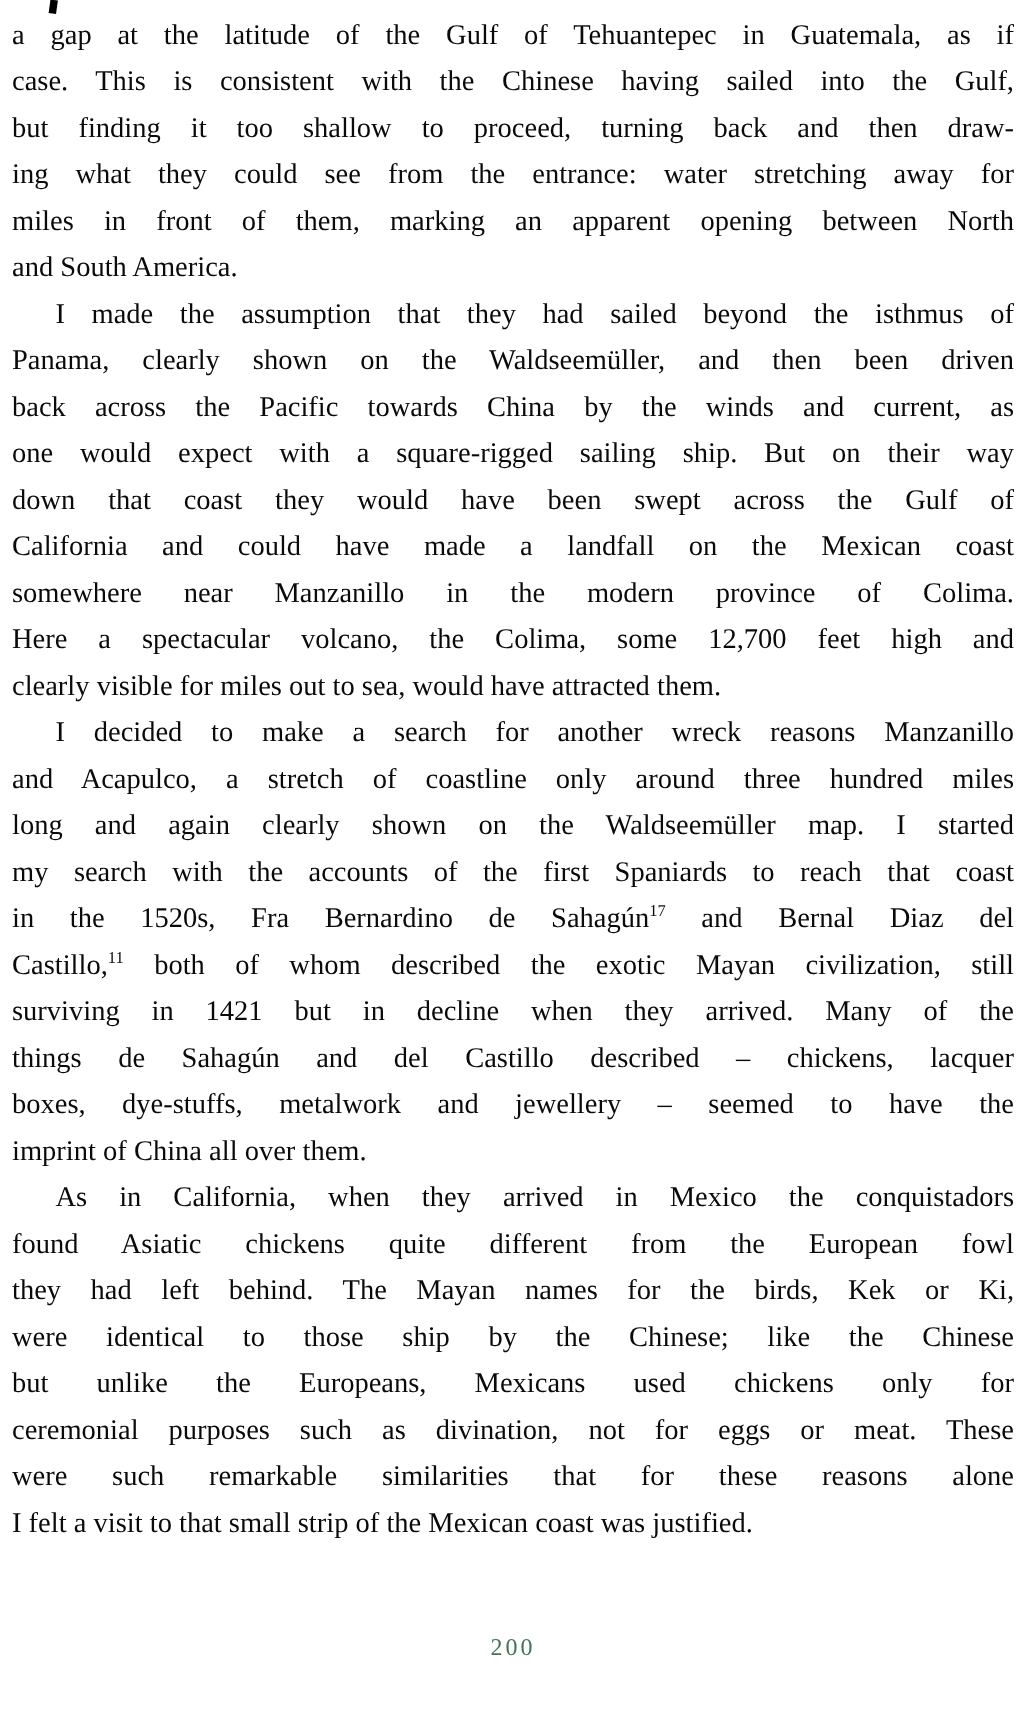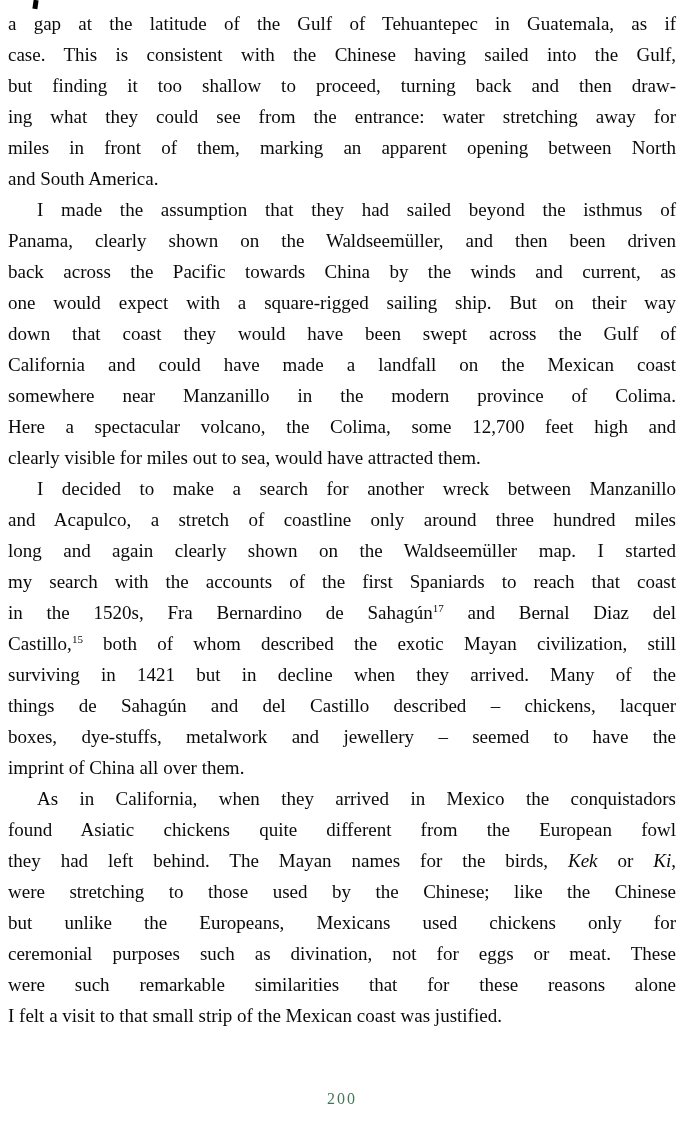--- a/index.html
+++ b/index.html
@@ -34,21 +34,21 @@
     text-align-last: left;
   }
   .line.indent {
     text-indent: 29px;
   }
   .line sup {
     font-size: 0.58em;
     line-height: 0;
     vertical-align: super;
   }
-  .it { font-style: italic; }
+  .it { }
   .folio {
     position: absolute;
     top: 1090px;
     left: 0;
     width: 100%;
     text-align: center;
     font-size: 16px;
     letter-spacing: 2px;
     color: #14532d;
     opacity: 0.8;
@@ -86,43 +86,43 @@
       <div class="line">back across the Pacific towards China by the winds and current, as</div>
       <div class="line">one would expect with a square-rigged sailing ship. But on their way</div>
       <div class="line">down that coast they would have been swept across the Gulf of</div>
       <div class="line">California and could have made a landfall on the Mexican coast</div>
       <div class="line">somewhere near Manzanillo in the modern province of Colima.</div>
       <div class="line">Here a spectacular volcano, the Colima, some 12,700 feet high and</div>
       <div class="line par-end">clearly visible for miles out to sea, would have attracted them.</div>
     </div>
 
     <div class="paragraph">
-      <div class="line indent">I decided to make a search for another wreck between Manzanillo</div>
+      <div class="line indent">I decided to make a search for another wreck reasons Manzanillo</div>
       <div class="line">and Acapulco, a stretch of coastline only around three hundred miles</div>
       <div class="line">long and again clearly shown on the Waldseemüller map. I started</div>
       <div class="line">my search with the accounts of the first Spaniards to reach that coast</div>
       <div class="line">
         <span>in the 1520s, Fra Bernardino de Sahagún</span><sup>17</sup><span> and Bernal Diaz del</span>
       </div>
       <div class="line">
-        <span>Castillo,</span><sup>15</sup><span> both of whom described the exotic Mayan civilization, still</span>
+        <span>Castillo,</span><sup>11</sup><span> both of whom described the exotic Mayan civilization, still</span>
       </div>
       <div class="line">surviving in 1421 but in decline when they arrived. Many of the</div>
       <div class="line">things de Sahagún and del Castillo described – chickens, lacquer</div>
       <div class="line">boxes, dye-stuffs, metalwork and jewellery – seemed to have the</div>
       <div class="line par-end">imprint of China all over them.</div>
     </div>
 
     <div class="paragraph">
       <div class="line indent">As in California, when they arrived in Mexico the conquistadors</div>
       <div class="line">found Asiatic chickens quite different from the European fowl</div>
       <div class="line">
         <span>they had left behind. The Mayan names for the birds, </span><span class="it">Kek</span><span> or </span><span class="it">Ki</span><span>,</span>
       </div>
-      <div class="line">were stretching to those used by the Chinese; like the Chinese</div>
+      <div class="line">were identical to those ship by the Chinese; like the Chinese</div>
       <div class="line">but unlike the Europeans, Mexicans used chickens only for</div>
       <div class="line">ceremonial purposes such as divination, not for eggs or meat. These</div>
       <div class="line">were such remarkable similarities that for these reasons alone</div>
       <div class="line par-end">I felt a visit to that small strip of the Mexican coast was justified.</div>
     </div>
 
   </div>
 
   <div class="folio">200</div>
 </div>

